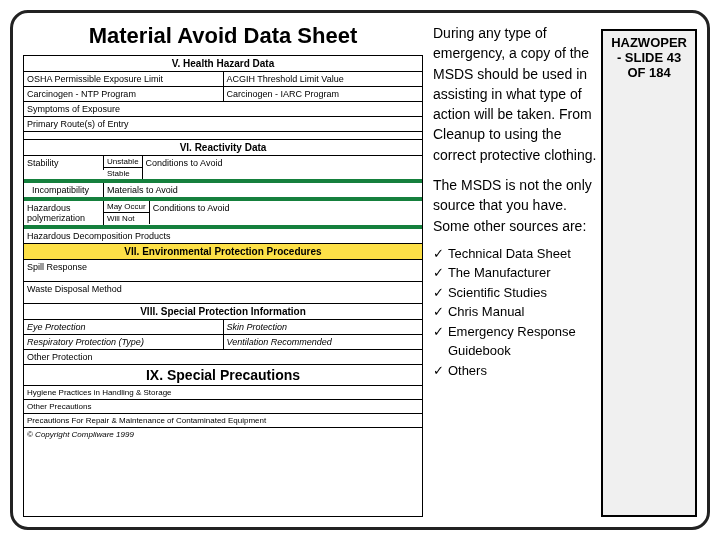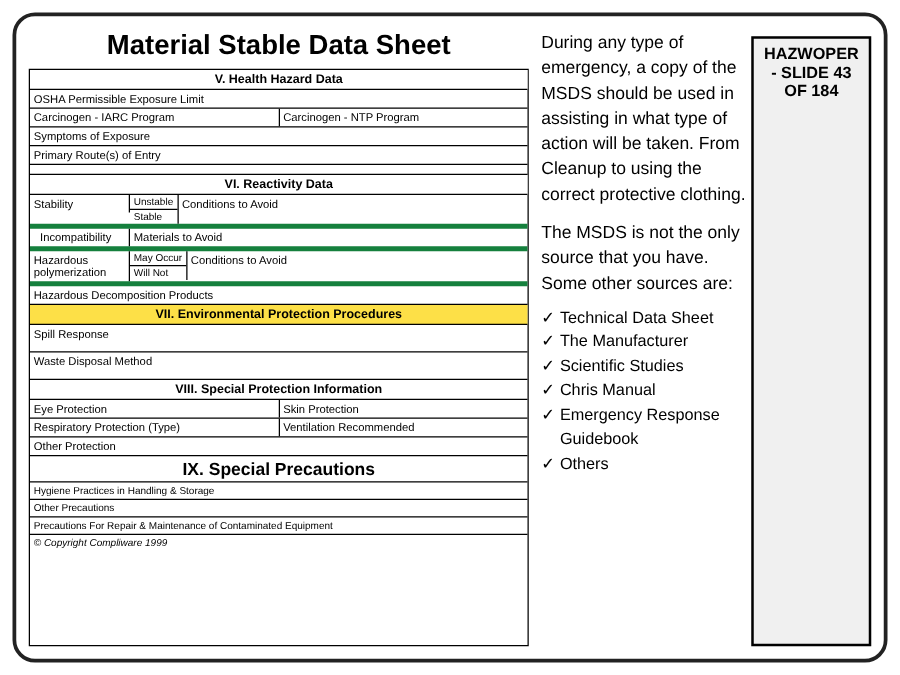--- a/index.html
+++ b/index.html
@@ -129,20 +129,21 @@
       height: 22px;
     }
     .protection-row {
       display: flex;
       border-bottom: 1px solid #000;
     }
     .protection-cell {
       flex: 1;
       padding: 2px 3px;
       border-right: 1px solid #000;
+      font-style: italic;
     }
     .protection-cell:last-child {
       border-right: none;
     }
     .other-protection {
       border-bottom: 1px solid #000;
       padding: 2px 3px;
     }
     
     .precautions-header {
@@ -209,31 +210,32 @@
       font-size: 13px;
       margin-top: 6px;
     }
   </style>
 </head>
 <body>
 
 <div class="outer-container">
 
   <div class="left-panel">
-    <div class="main-title">Material Stable Data Sheet</div>
+    <div class="main-title">Material Avoid Data Sheet</div>
 
     <div class="msds-form">
 
       <div class="section-header">V. Health Hazard Data</div>
       <div class="form-row">
         <div class="form-cell">OSHA Permissible Exposure Limit</div>
+        <div class="form-cell">ACGIH Threshold Limit Value</div>
       </div>
       <div class="form-row">
+        <div class="form-cell">Carcinogen - NTP Program</div>
         <div class="form-cell">Carcinogen - IARC Program</div>
-        <div class="form-cell">Carcinogen - NTP Program</div>
       </div>
       <div class="form-row-single">Symptoms of Exposure</div>
       <div class="form-row-single">Primary Route(s) of Entry</div>
       <div style="height:8px; border-bottom:1px solid #000;"></div>
 
       <div class="section-header">VI. Reactivity Data</div>
       <div class="react-row">
         <div class="react-cell" style="width:80px;">Stability</div>
         <div class="unstable-stable">
           <span>Unstable</span>

